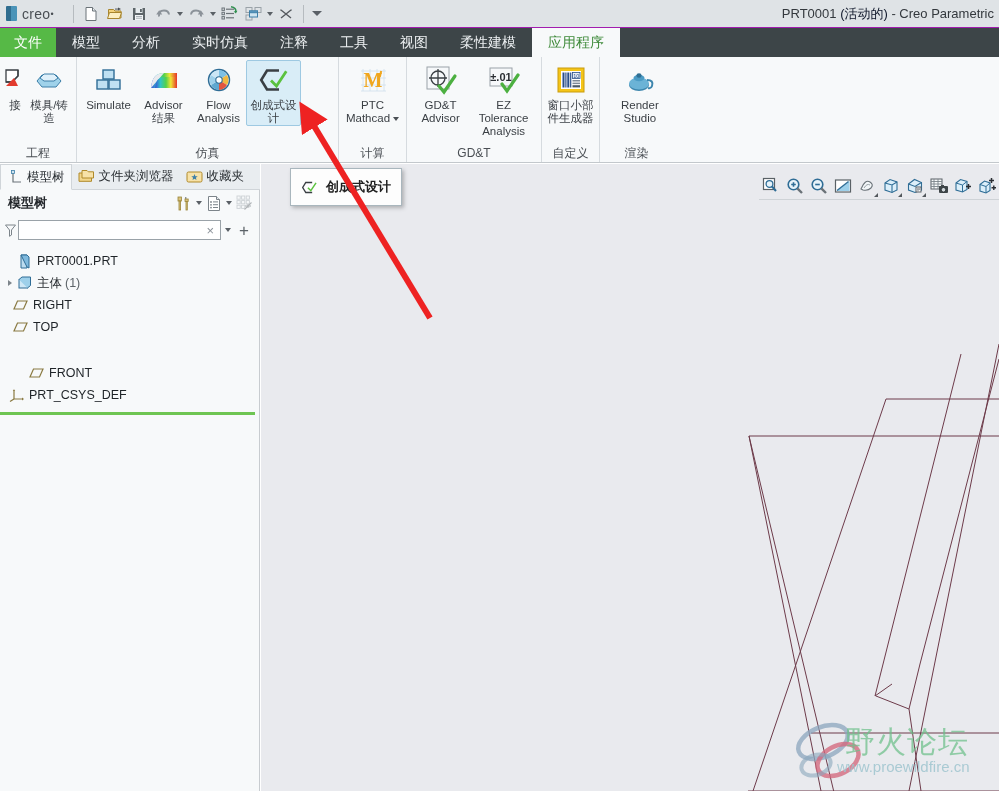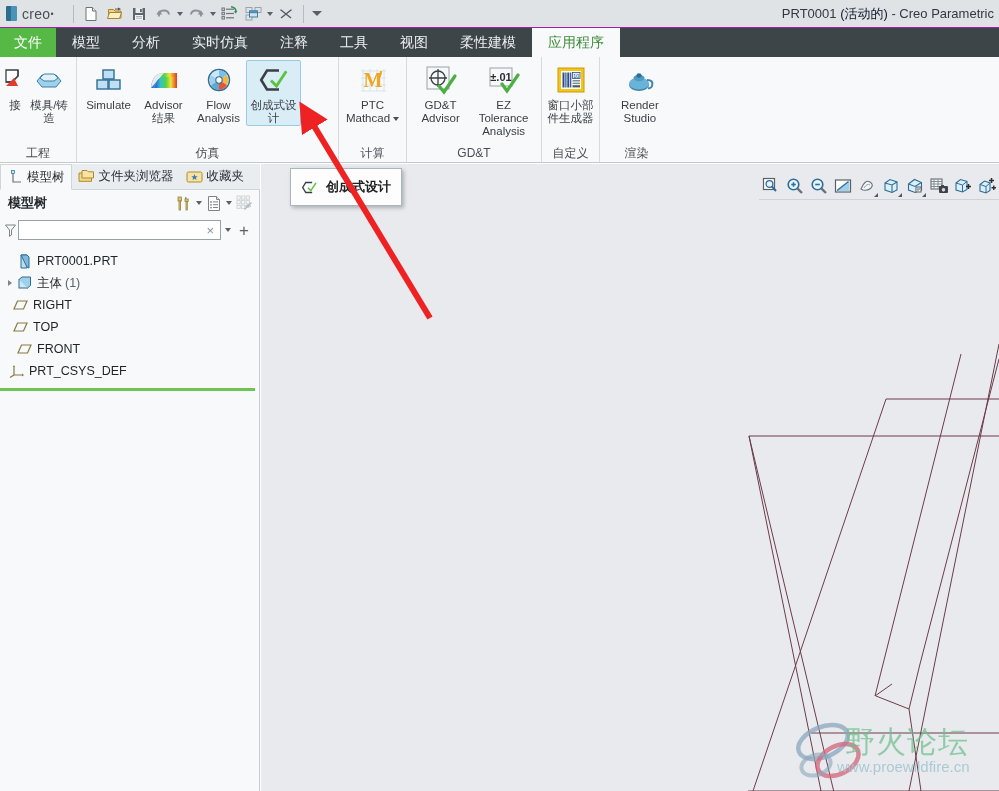--- a/index.html
+++ b/index.html
@@ -846,21 +846,21 @@
 
       <div class="tree-row" style="padding-left:12px;">
         <span class="ticon">
           <svg width="16" height="12" viewBox="0 0 16 12">
             <path d="M4.5 2 H14 L10.5 10 H1 Z" fill="none" stroke="#8a7a42" stroke-width="1.2"></path>
           </svg>
         </span>
         <span class="tlabel">TOP</span>
       </div>
 
-      <div class="tree-row" style="padding-left:16px;">
+      <div class="tree-row" style="padding-left:28px;margin-top:24px;">
         <span class="ticon">
           <svg width="16" height="12" viewBox="0 0 16 12">
             <path d="M4.5 2 H14 L10.5 10 H1 Z" fill="none" stroke="#8a7a42" stroke-width="1.2"></path>
           </svg>
         </span>
         <span class="tlabel">FRONT</span>
       </div>
 
       <div class="tree-row" style="padding-left:8px;">
         <span class="ticon">

